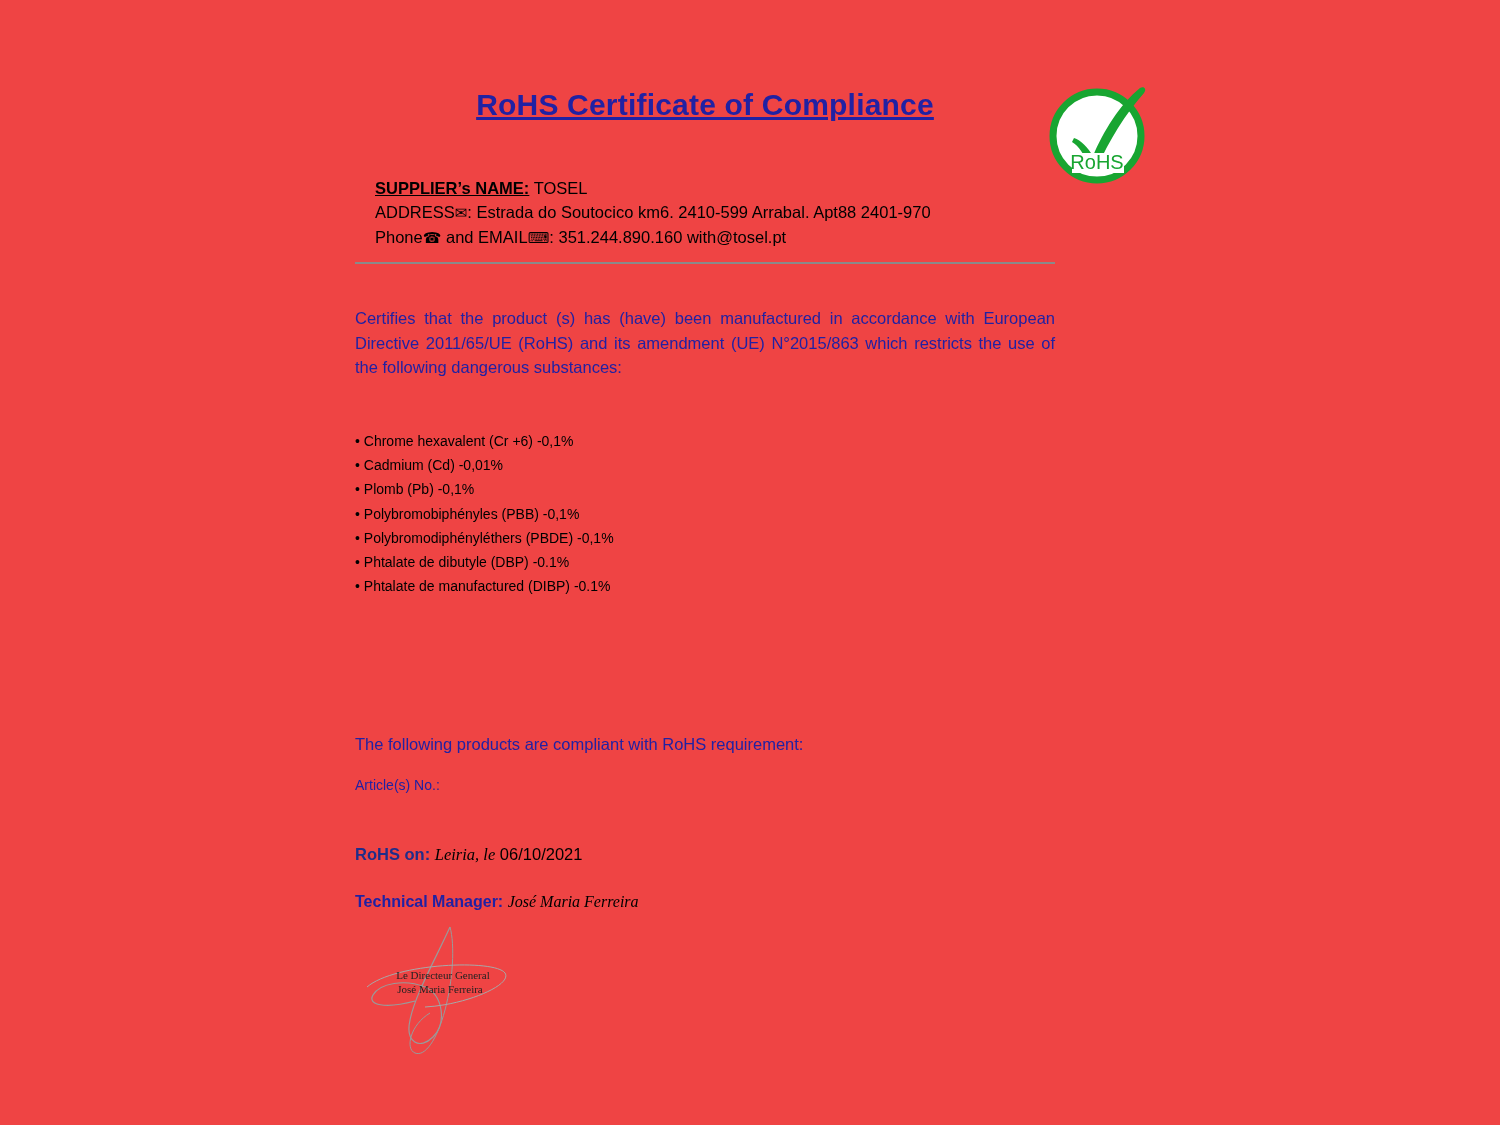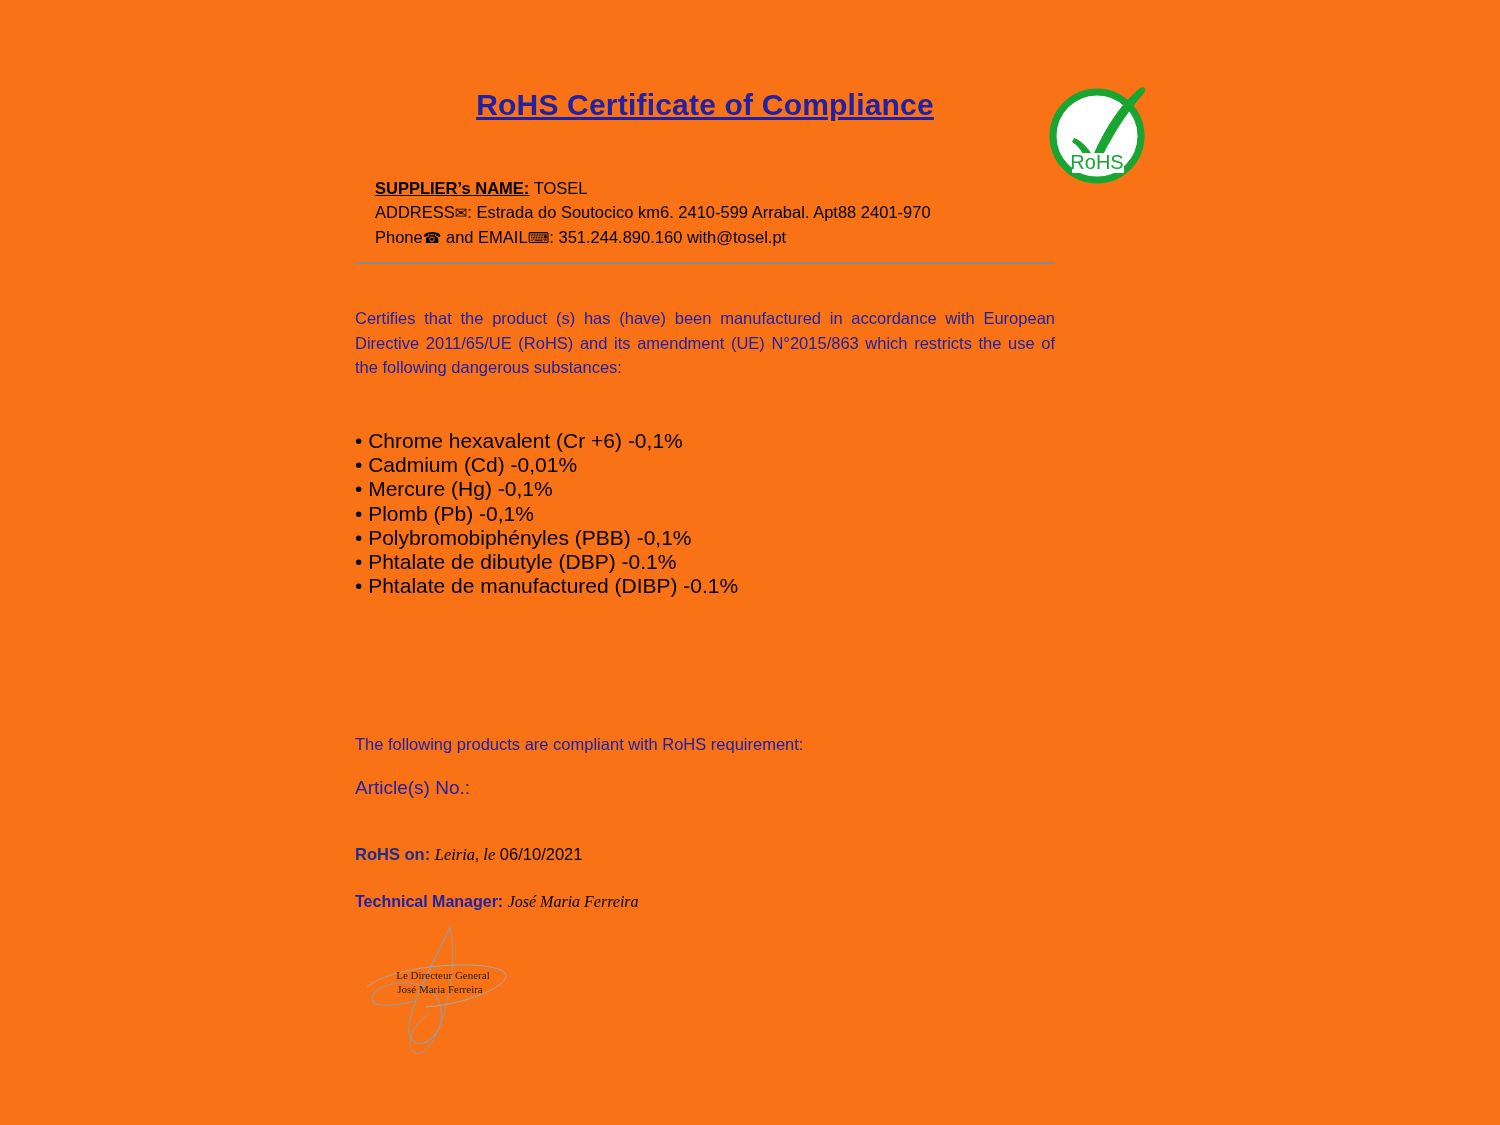--- a/index.html
+++ b/index.html
@@ -1,21 +1,21 @@
 <!DOCTYPE html>
 <html><head>
 <meta charset="utf-8">
 <style>
   * { margin: 0; padding: 0; box-sizing: border-box; }
   body { background: #ffffff; font-family: "Liberation Sans", sans-serif; }
   .page {
     position: relative;
     width: 1500px;
     height: 1125px;
-    background: #f97316;
+    background: #ef4444;
     overflow: hidden;
     color: #000;
   }
   .doc-title {
     position: absolute;
     left: 355px;
     top: 88px;
     width: 700px;
     text-align: center;
     font-size: 30px;
@@ -62,37 +62,37 @@
     line-height: 24.5px;
     color: #2121a3;
     text-align: justify;
   }
   .substances {
     position: absolute;
     left: 355px;
     top: 429px;
     width: 700px;
     list-style: none;
-    font-size: 21px;
+    font-size: 14px;
     line-height: 24.2px;
     color: #000;
   }
   .substances li::before { content: "\2022\00a0"; }
   .compliance {
     position: absolute;
     left: 355px;
     top: 735px;
     font-size: 16.5px;
     color: #2121a3;
   }
   .articles {
     position: absolute;
     left: 355px;
     top: 777px;
-    font-size: 19px;
+    font-size: 14px;
     color: #2121a3;
   }
   .made-on {
     position: absolute;
     left: 355px;
     top: 845px;
     font-size: 16.5px;
     color: #000;
   }
   .made-on .label { font-weight: bold; color: #1f2d8a; }
@@ -147,23 +147,23 @@
     </div>
   </div>
 
   <hr class="divider">
 
   <p class="cert-para">Certifies that the product (s) has (have) been manufactured in accordance with European Directive 2011/65/UE (RoHS) and its amendment (UE) N°2015/863 which restricts the use of the following dangerous substances:</p>
 
   <ul class="substances">
     <li>Chrome hexavalent (Cr +6) -0,1%</li>
     <li>Cadmium (Cd) -0,01%</li>
-    <li>Mercure (Hg) -0,1%</li>
     <li>Plomb (Pb) -0,1%</li>
     <li>Polybromobiphényles (PBB) -0,1%</li>
+    <li>Polybromodiphényléthers (PBDE) -0,1%</li>
     <li>Phtalate de dibutyle (DBP) -0.1%</li>
     <li>Phtalate de manufactured (DIBP) -0.1%</li>
   </ul>
 
   <p class="compliance">The following products are compliant with RoHS requirement:</p>
 
   <p class="articles">Article(s) No.:</p>
 
   <p class="made-on">
     <span class="label">RoHS on:</span>

